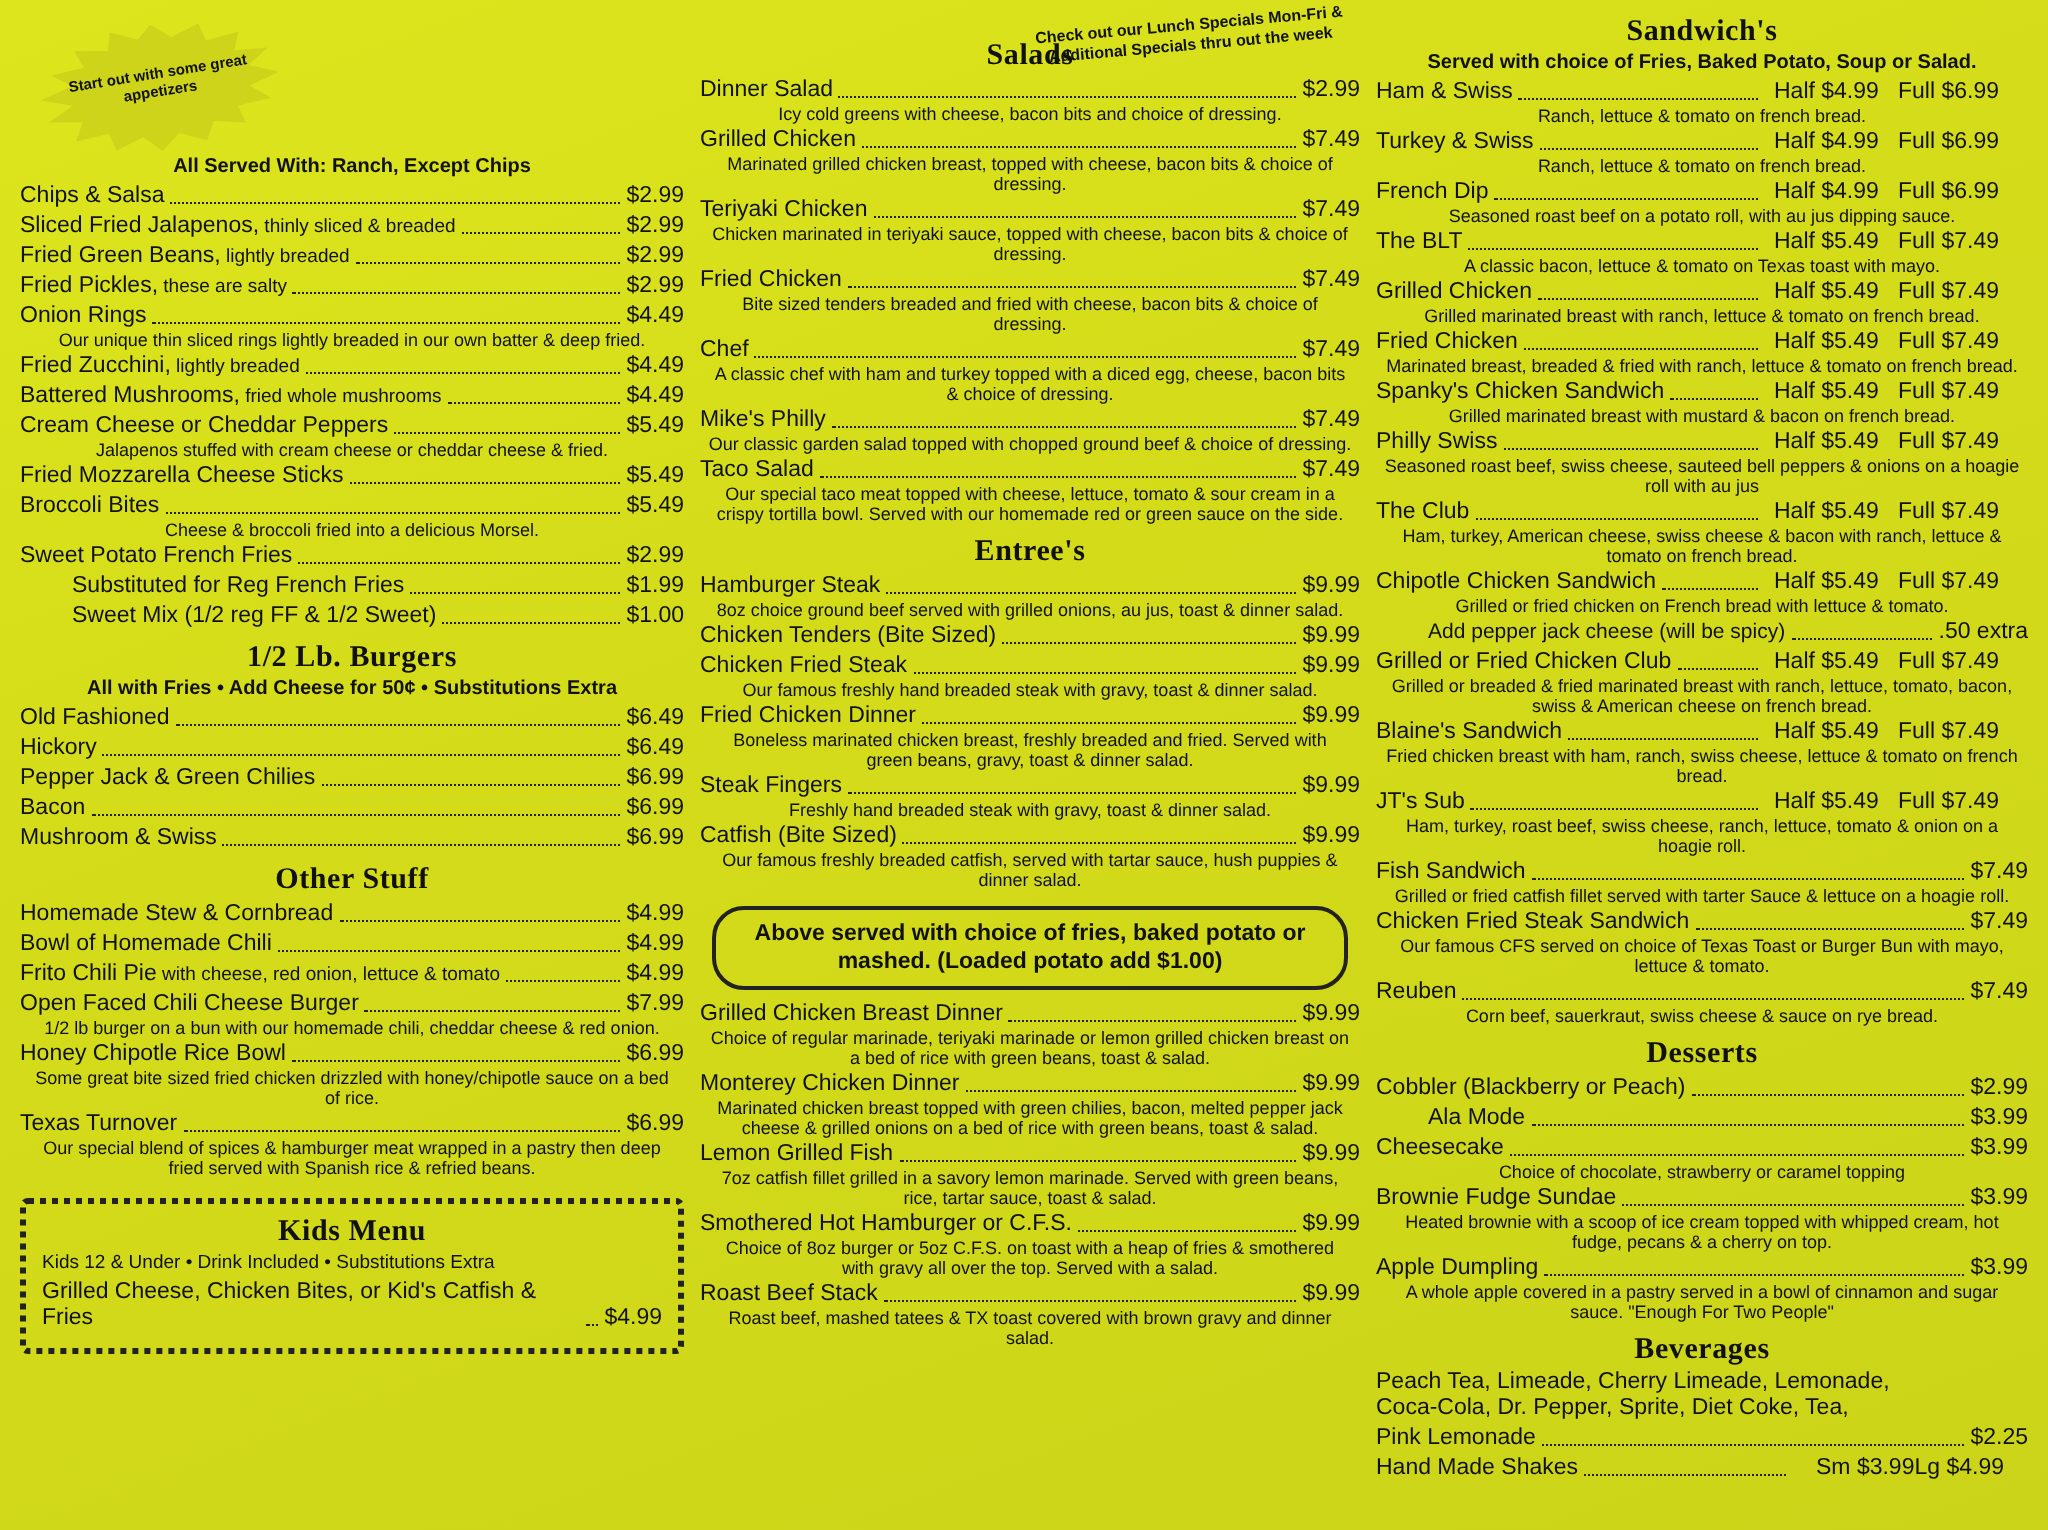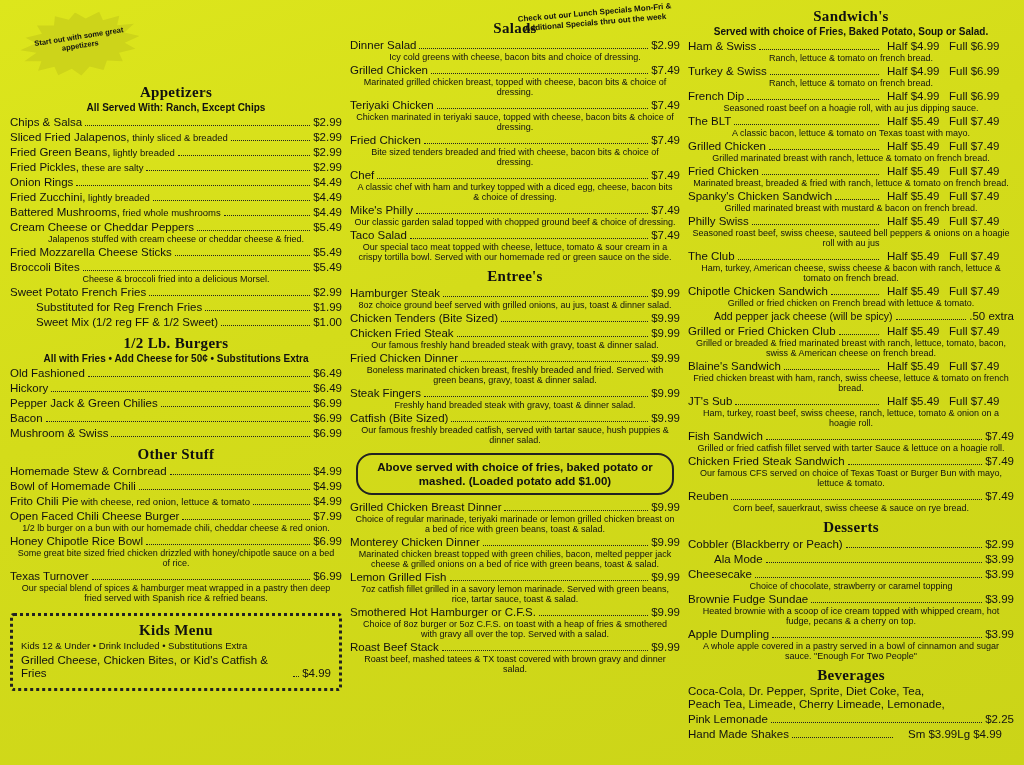--- a/index.html
+++ b/index.html
@@ -129,21 +129,20 @@
  <div class="cols">
 
   <div class="col col1">
     <div class="burst">
       <div class="star"></div>
       <span>Start out with some great appetizers</span>
     </div>
 
     <div style="height:72px"></div>
 
-    <h2 class="sec">Appetizers</h2>
     <div class="subhead">All Served With: Ranch, Except Chips</div>
 
     <div>
       <div class="row">
             <span class="nm"><span>Chips &amp; Salsa</span></span>
             <span class="dots"></span>
             <span class="pr">$2.99</span>
           </div>
       <div class="row">
             <span class="nm"><span>Sliced Fried Jalapenos,</span><span class="sm"> thinly sliced &amp; breaded</span></span>
@@ -158,20 +157,21 @@
       <div class="row">
             <span class="nm"><span>Fried Pickles,</span><span class="sm"> these are salty</span></span>
             <span class="dots"></span>
             <span class="pr">$2.99</span>
           </div>
       <div class="row">
             <span class="nm"><span>Onion Rings</span></span>
             <span class="dots"></span>
             <span class="pr">$4.49</span>
           </div>
+      <div class="desc">Our unique thin sliced rings lightly breaded in our own batter &amp; deep fried.</div>
       <div class="row">
             <span class="nm"><span>Fried Zucchini,</span><span class="sm"> lightly breaded</span></span>
             <span class="dots"></span>
             <span class="pr">$4.49</span>
           </div>
       <div class="row">
             <span class="nm"><span>Battered Mushrooms,</span><span class="sm"> fried whole mushrooms</span></span>
             <span class="dots"></span>
             <span class="pr">$4.49</span>
           </div>
@@ -435,21 +435,21 @@
           </div>
       <div class="desc">Ranch, lettuce &amp; tomato on french bread.</div>
       <div class="row">
             <span class="nm">French Dip</span>
             <span class="dots"></span>
             <span class="pr two">
               <span class="hcol">Half $4.99</span>
               <span class="fcol">Full $6.99</span>
             </span>
           </div>
-      <div class="desc">Seasoned roast beef on a hoagie roll, with au jus dipping sauce.</div>
+      <div class="desc">Seasoned roast beef on a potato roll, with au jus dipping sauce.</div>
       <div class="row">
             <span class="nm">The BLT</span>
             <span class="dots"></span>
             <span class="pr two">
               <span class="hcol">Half $5.49</span>
               <span class="fcol">Full $7.49</span>
             </span>
           </div>
       <div class="desc">A classic bacon, lettuce &amp; tomato on Texas toast with mayo.</div>
       <div class="row">
@@ -585,22 +585,22 @@
       <div class="row">
             <span class="nm">Apple Dumpling</span>
             <span class="dots"></span>
             <span class="pr">$3.99</span>
           </div>
       <div class="desc">A whole apple covered in a pastry served in a bowl of cinnamon and sugar sauce. "Enough For Two People"</div>
     </div>
 
     <h2 class="sec">Beverages</h2>
     <div>
+      <div style="font-size:11.5px;line-height:13px">Peach Tea, Limeade, Cherry Limeade, Lemonade,</div>
       <div style="font-size:11.5px;line-height:13px">Coca-Cola, Dr. Pepper, Sprite, Diet Coke, Tea,</div>
-      <div style="font-size:11.5px;line-height:13px">Peach Tea, Limeade, Cherry Limeade, Lemonade,</div>
       <div class="row">
             <span class="nm">Pink Lemonade</span>
             <span class="dots"></span>
             <span class="pr">$2.25</span>
           </div>
       <div class="row">
             <span class="nm">Hand Made Shakes</span>
             <span class="dots"></span>
             <span class="pr two" style="min-width:118px">
               <span>Sm $3.99</span>

